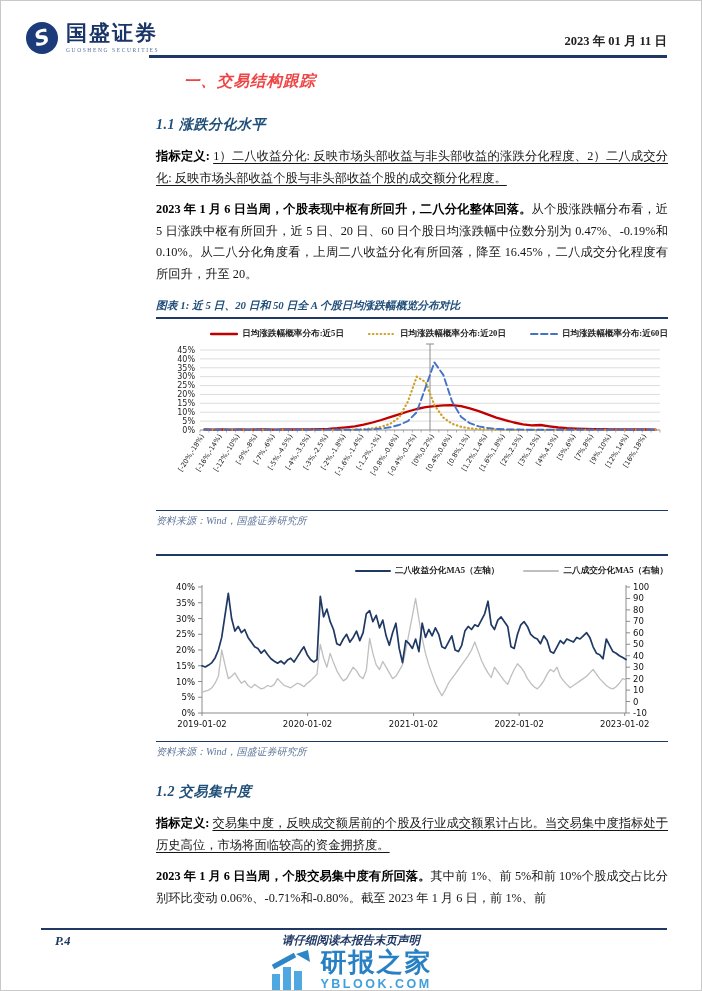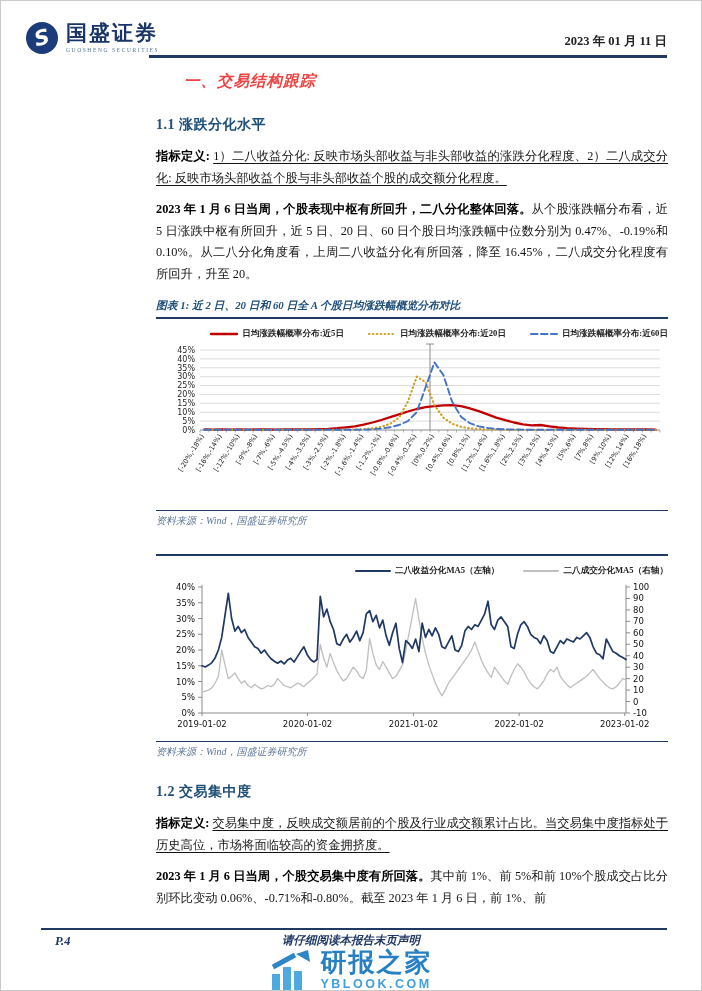--- a/index.html
+++ b/index.html
@@ -7,21 +7,21 @@
         font-family:"Liberation Serif", serif;color:#111;overflow:hidden;}
   
   .brand{position:absolute;left:24px;top:20px;display:flex;align-items:center;gap:7px;}
   .brand-cn{font-size:21px;font-weight:bold;color:#1a3568;letter-spacing:2px;line-height:1;}
   .brand-en{font-size:5.5px;color:#54719e;letter-spacing:1.6px;margin-top:3px;}
   .report-date{position:absolute;right:34px;top:32px;font-size:12.5px;font-weight:bold;color:#222;}
   .header-rule{position:absolute;left:148px;right:34px;top:54px;height:2.5px;background:#1F3864;}
   
   main{position:absolute;left:155px;top:60px;width:512px;}
   h1{margin:10px 0 0 28px;font-size:15.5px;font-weight:bold;font-style:italic;color:#ef4444;letter-spacing:1px;}
-  h2{margin:24px 0 0 0;font-size:14px;font-weight:bold;color:#1F4E79;letter-spacing:.5px;}
+  h2{margin:24px 0 0 0;font-size:14px;font-weight:bold;color:#1F4E79;letter-spacing:.5px;font-style:italic;}
   p{margin:10px 0 0 0;font-size:12.3px;line-height:1.75;text-align:justify;color:#151515;}
   p.def{margin-top:12px;}
   p.def b{color:#000;}
   p.def .ul{text-decoration:underline;text-underline-offset:3px;}
   p.body b{color:#000;}
   figure{margin:14px 0 0 0;padding:0;}
   figure.f2{margin-top:26px;}
   .fig-caption{font-size:10.8px;font-weight:bold;font-style:italic;color:#1F4E79;padding-bottom:4px;}
   .fig-rule{height:2px;background:#1F3864;}
   .fig-rule.thin{height:1px;margin-top:2px;}
@@ -63,21 +63,21 @@
   </header>
 
   <main>
     <h1>一、交易结构跟踪</h1>
 
     <h2>1.1 涨跌分化水平</h2>
     <p class="def"><b>指标定义: </b><span class="ul">1）二八收益分化: 反映市场头部收益与非头部收益的涨跌分化程度、2）二八成交分化: 反映市场头部收益个股与非头部收益个股的成交额分化程度。</span></p>
     <p class="body"><b>2023 年 1 月 6 日当周，个股表现中枢有所回升，二八分化整体回落。</b><span>从个股涨跌幅分布看，近 5 日涨跌中枢有所回升，近 5 日、20 日、60 日个股日均涨跌幅中位数分别为 0.47%、-0.19%和 0.10%。从二八分化角度看，上周二八收益分化有所回落，降至 16.45%，二八成交分化程度有所回升，升至 20。</span></p>
 
     <figure class="f1">
-      <figcaption class="fig-caption">图表 1: 近 2 日、20 日和 60 日全 A 个股日均涨跌幅概览分布对比</figcaption>
+      <figcaption class="fig-caption">图表 1: 近 5 日、20 日和 50 日全 A 个股日均涨跌幅概览分布对比</figcaption>
       <div class="fig-rule"></div>
       <div class="legend-row">
           <span class="lg-item">
             <svg width="28" height="8">
               <line x1="1" y1="4" x2="27" y2="4" stroke="#C00000" stroke-width="2.3" stroke-linecap="round"></line>
             </svg>
             <span>日均涨跌幅概率分布:近5日</span>
           </span>
           <span class="lg-item">
             <svg width="28" height="8">

